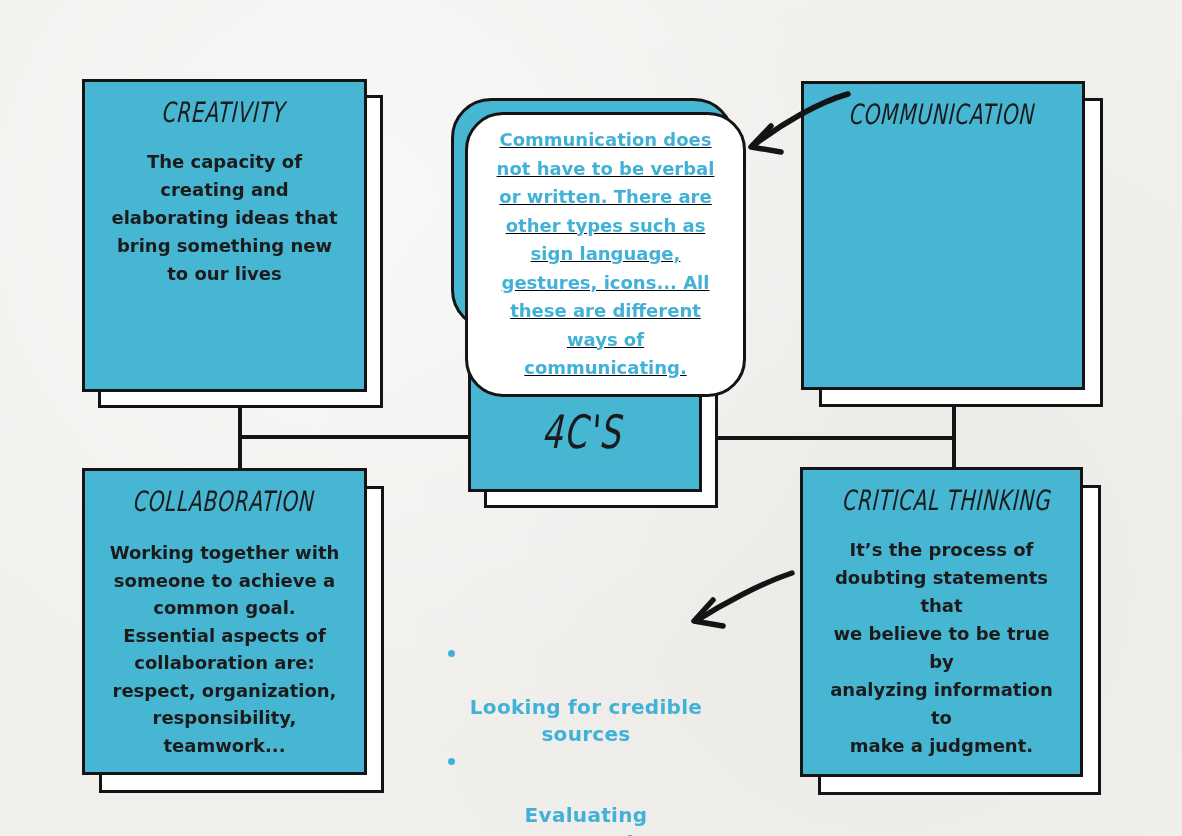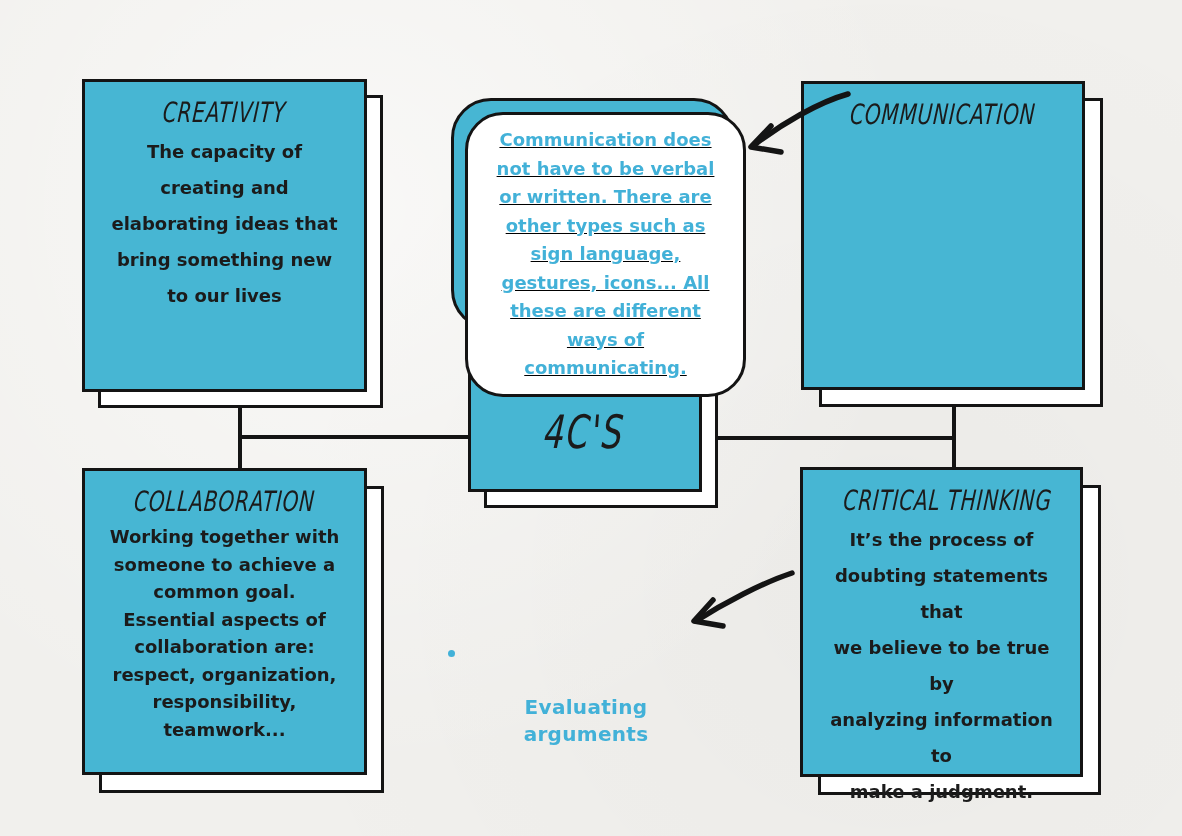--- a/index.html
+++ b/index.html
@@ -50,26 +50,26 @@
     white-space: nowrap;
   }
   .card-title .tt {
     display: inline-block;
     transform: scaleX(0.72) skewX(-6deg);
     transform-origin: 50% 50%;
     font-style: italic;
     letter-spacing: 1px;
   }
   .card-body {
-    margin-top: 4px;
+    margin-top: 18px;
     padding: 0 10px;
     color: #1b1b1b;
     font-weight: bold;
     font-size: 18px;
-    line-height: 36px;
+    line-height: 28px;
     white-space: pre-line;
     text-align: center;
   }
 
   
   .center-face {
     display: flex;
     align-items: center;
     justify-content: center;
   }
@@ -172,21 +172,21 @@
       </div>
     </div>
   </div>
 
   <div class="card" style="left:82px; top:468px;">
     <div class="card-shadow" style="left:17px; top:18px; width:285px; height:307px;"></div>
     <div class="card-face" style="width:285px; height:307px;">
       <div class="card-title">
         <span class="tt">COLLABORATION</span>
       </div>
-      <div class="card-body" style="margin-top:4px; line-height:27.5px;">Working together with
+      <div class="card-body" style="margin-top:20px; line-height:27.5px;">Working together with
 someone to achieve a
 common goal.
 Essential aspects of
 collaboration are:
 respect, organization,
 responsibility,
 teamwork...</div>
     </div>
   </div>
 
@@ -234,19 +234,24 @@
   </svg>
 
   <svg class="arrow-svg" style="left:680px; top:563px;" width="118" height="70" viewBox="0 0 118 70">
     <path d="M112,10 C82,20 44,40 16,58" fill="none" stroke="#141414" stroke-width="5.5" stroke-linecap="round"></path>
     <path d="M33,37 L14,58 L43,63" fill="none" stroke="#141414" stroke-width="5.5" stroke-linecap="round" stroke-linejoin="round"></path>
   </svg>
 
   <ul class="points" style="left:432px; top:640px; width:308px;">
     <li>
       <span class="dot"></span>
+      <span>Looking for credible
+sources</span>
+    </li>
+    <li>
+      <span class="dot"></span>
       <span>Evaluating
 arguments</span>
     </li>
 
   </ul>
 
 </div>
 
 </body></html>

